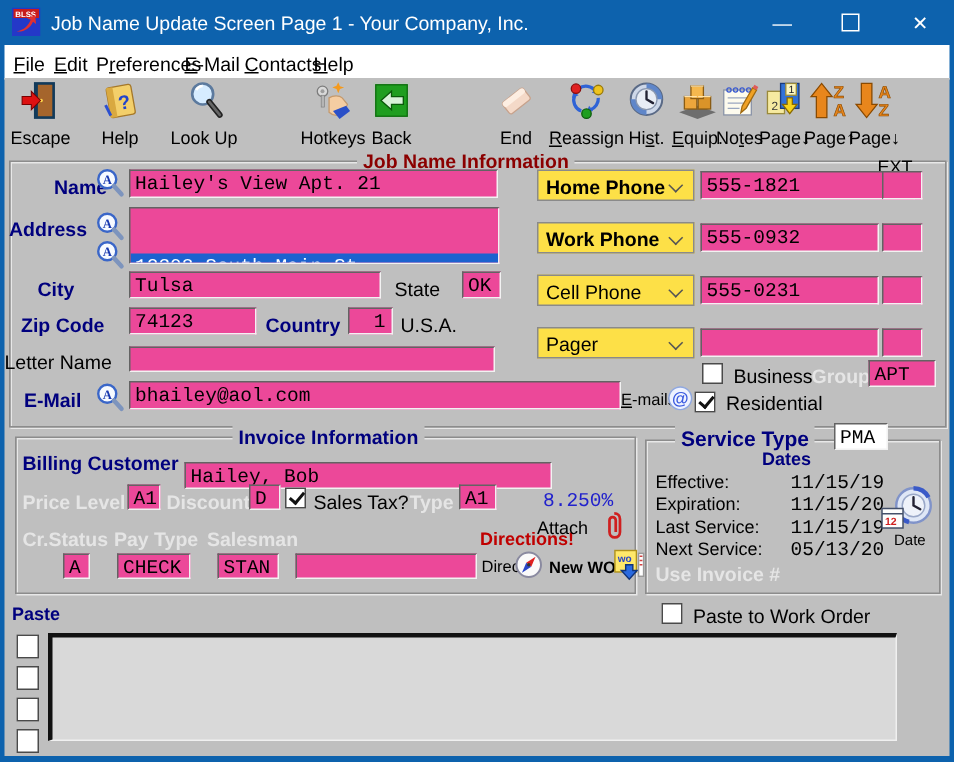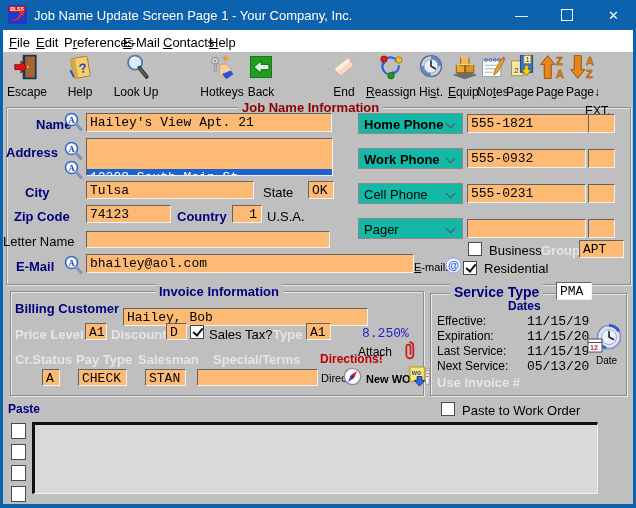--- a/index.html
+++ b/index.html
@@ -17,25 +17,25 @@
   .tbtn svg{height:28px;}
   .ul{text-decoration:underline;}
   .gbox{position:absolute;border:1px solid #8c8c8c;box-shadow:1px 1px 0 #e8e8e8, inset 1px 1px 0 #e8e8e8;}
   .sect{position:absolute;background:#bfbfbf;padding:0 4px;font-weight:bold;font-size:13px;white-space:nowrap;}
   .maroon{color:#8b0000;}
   .navy{color:#00007e;}
   .lbl{position:absolute;font-size:13px;font-weight:bold;color:#00007e;white-space:nowrap;}
   .lbl.black{color:#e5e5e5;}
   .lbl.normal{font-weight:normal;color:#000;}
   .sm{font-size:11px;}
-  .fld{position:absolute;background:#fdba74;border:1px solid;border-color:#636363 #f2f2f2 #f2f2f2 #636363;font-family:"Liberation Mono",monospace;font-size:13px;color:#000;padding:1px 2px 0 3px;overflow:hidden;white-space:pre;box-sizing:border-box;}
+  .fld{position:absolute;background:#ec4899;border:1px solid;border-color:#636363 #f2f2f2 #f2f2f2 #636363;font-family:"Liberation Mono",monospace;font-size:13px;color:#000;padding:1px 2px 0 3px;overflow:hidden;white-space:pre;box-sizing:border-box;}
   .fld .hl{background:#1c62cf;color:#fff;margin:-1px -2px 0 -3px;padding:1px 2px 0 3px;height:18px;}
   .cb{position:absolute;width:14px;height:14px;background:#fff;border:1px solid #4a4a4a;box-sizing:border-box;}
   .cb.checked::after{content:"";position:absolute;left:2px;top:2px;width:8px;height:4px;border-left:2px solid #111;border-bottom:2px solid #111;transform:rotate(-50deg);}
-  .dd{position:absolute;width:105px;height:21px;background:#14b8a6;border:1px solid #8a8a8a;font-size:13px;color:#000;padding:3px 0 0 5px;box-sizing:border-box;}
+  .dd{position:absolute;width:105px;height:21px;background:#fde047;border:1px solid #8a8a8a;font-size:13px;color:#000;padding:3px 0 0 5px;box-sizing:border-box;}
   .dd.bold{font-weight:bold;}
   .dd::after{content:"";position:absolute;right:8px;top:6px;width:6px;height:6px;border-right:1.5px solid #555;border-bottom:1.5px solid #555;transform:rotate(45deg);}
   .mono{font-family:"Liberation Mono",monospace;}
   .comments-box{position:absolute;background:#d9d9d9;border-top:3px solid #111;border-left:3px solid #111;border-right:1px solid #f0f0f0;border-bottom:1px solid #f0f0f0;}
   .cmt-title{position:absolute;font-weight:bold;color:#00007e;font-size:13px;letter-spacing:1px;white-space:nowrap;}
 </style>
 </head>
 <body>
 
 <div class="win">
@@ -305,21 +305,20 @@
   <div class="fld" style="left:166px;top:323px;width:21px;height:17px;">D</div>
   <div class="cb checked" style="left:190px;top:325px;"></div>
   <span class="lbl normal" style="left:209px;top:327px;">Sales Tax?</span>
   <span class="lbl black" style="left:273px;top:327px;">Type</span>
   <div class="fld" style="left:306px;top:323px;width:25px;height:17px;">A1</div>
   <span class="lbl mono" style="left:362px;top:326px;color:#2222cc;font-weight:normal;">8.250%</span>
 
   <span class="lbl black" style="left:15px;top:352px;">Cr.Status</span>
   <span class="lbl black" style="left:76px;top:352px;">Pay Type</span>
   <span class="lbl black" style="left:138px;top:352px;">Salesman</span>
-  <span class="lbl black" style="left:213px;top:352px;">Special/Terms</span>
   <span class="lbl" style="left:320px;top:352px;color:#c00000;font-size:12px;">Directions!</span>
   <span class="lbl normal" style="left:358px;top:345px;font-size:12px;">Attach</span>
   <svg class="abs" style="left:403px;top:340px;" viewBox="0 0 14 22" width="13" height="20">
       <path d="M7 2.5c2.6 0 4.2 1.7 4.2 4.2v9.5c0 2.3-1.7 3.9-3.8 3.9s-3.9-1.6-3.9-3.9V7.5c0-1.3 1-2.3 2.3-2.3s2.3 1 2.3 2.3v8.7" fill="none" stroke="#cf1f1f" stroke-width="2"></path>
     </svg>
 
   <div class="fld" style="left:42px;top:369px;width:18px;height:17px;">A</div>
   <div class="fld" style="left:78px;top:369px;width:49px;height:17px;">CHECK</div>
   <div class="fld" style="left:145px;top:369px;width:41px;height:17px;">STAN</div>
   <div class="fld" style="left:197px;top:369px;width:121px;height:17px;"></div>

